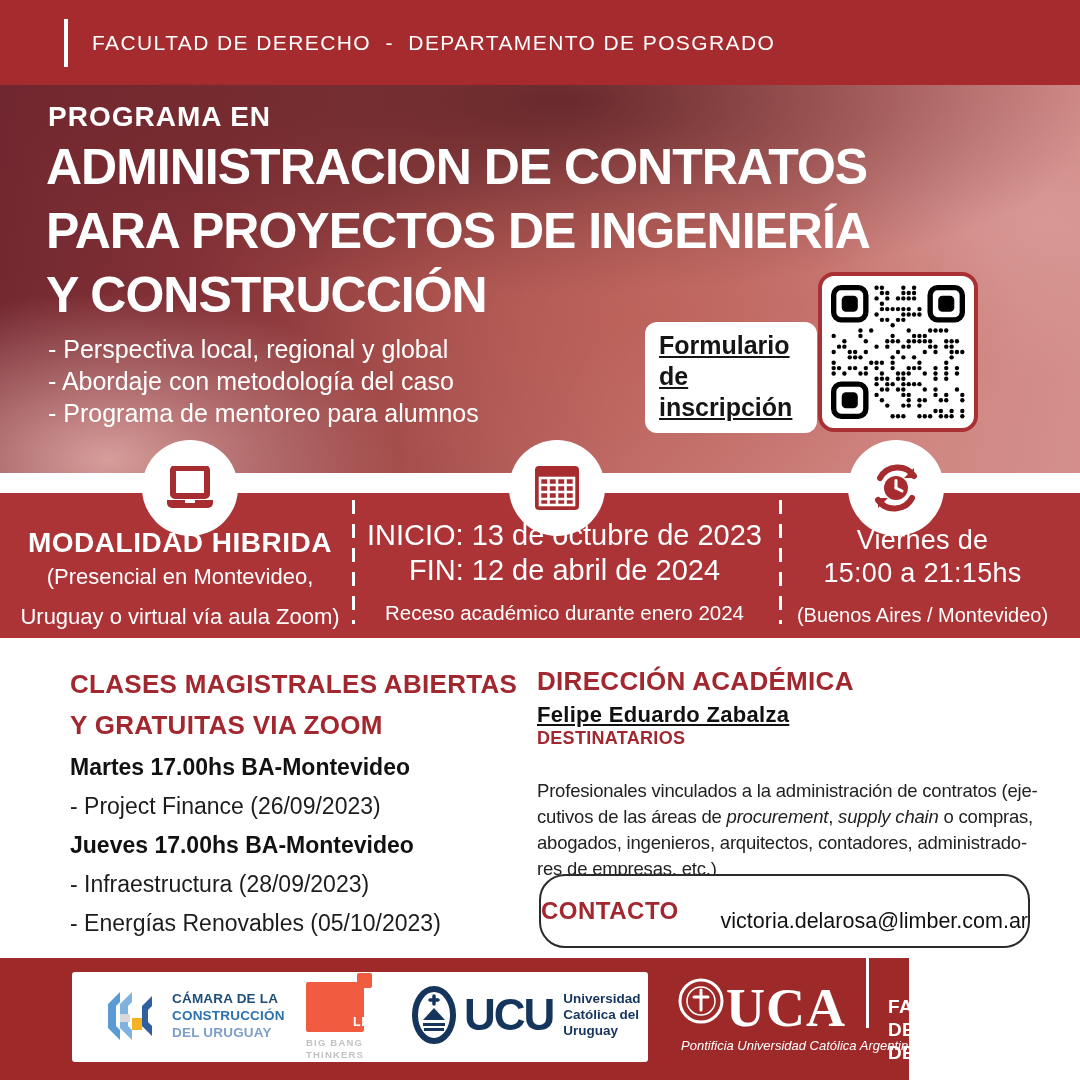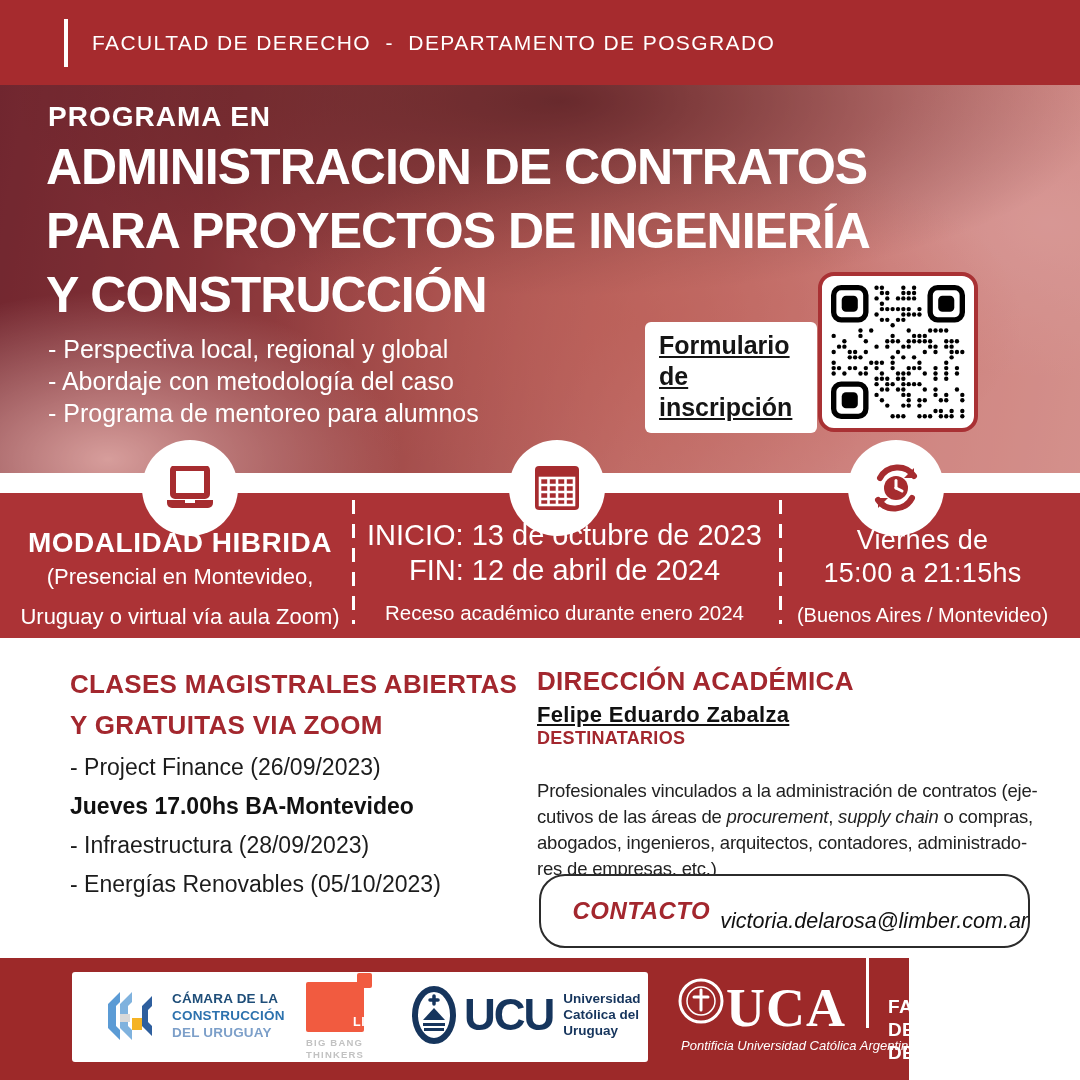--- a/index.html
+++ b/index.html
@@ -19,21 +19,21 @@
       radial-gradient(520px 250px at 60% 58%, rgba(196,112,99,0.55), rgba(196,112,99,0) 72%),
       radial-gradient(760px 270px at 52% 4%, rgba(49,21,27,0.78), rgba(49,21,27,0) 72%),
       radial-gradient(340px 220px at 97% 34%, rgba(238,201,196,0.85), rgba(238,201,196,0) 70%),
       linear-gradient(100deg,#5a2530 0%,#74343a 20%,#a35c58 40%,#cd8a81 60%,#e0a9a2 80%,#e8bcb4 100%);}
   .hero::after{content:"";position:absolute;inset:0;background:rgba(167,43,47,0.30);}
   .hero *{position:relative;z-index:2;}
   .hero-kicker{position:absolute;left:48px;top:16px;color:#fff;font-size:28px;font-weight:600;letter-spacing:1px;}
   .hero-title{position:absolute;left:46px;top:50px;color:#fff;font-size:50px;font-weight:800;
     letter-spacing:-1px;line-height:64px;white-space:nowrap;}
   .hero-bullets{position:absolute;left:48px;top:248px;color:#fff;font-size:25px;font-weight:500;line-height:32px;}
-  .form-box{position:absolute;left:645px;top:237px;width:172px;min-height:66px;background:#fff;border-radius:6px;
+  .form-box{position:absolute;left:645px;top:237px;width:172px;min-height:66px;background:#fff;border-radius:12px;
     padding:8px 10px 10px 14px;box-sizing:border-box;}
   .form-box div{font-size:25px;font-weight:600;color:#151515;text-decoration:underline;line-height:31px;}
   .qr-box{position:absolute;left:818px;top:187px;width:160px;height:160px;background:#fff;
     border:4px solid #A93134;border-radius:16px;box-sizing:border-box;display:flex;align-items:center;justify-content:center;}
 
   
   .stripe{position:absolute;left:0;top:473px;width:1080px;height:20px;background:#fff;z-index:5;}
   .badge{position:absolute;top:440px;width:96px;height:96px;border-radius:50%;background:#fff;z-index:6;
     display:flex;align-items:center;justify-content:center;}
   .badge svg{display:block;}
@@ -62,21 +62,21 @@
   .class-item{font-size:23px;line-height:39px;color:#1c1c1c;font-weight:400;}
   .class-item.bold{font-weight:700;color:#111;}
   .dir-heading{position:absolute;left:537px;top:666px;color:#A3272E;font-size:26px;font-weight:800;letter-spacing:.3px;}
   .dir-name{position:absolute;left:537px;top:702px;font-size:22px;font-weight:700;color:#111;
     text-decoration:underline;letter-spacing:.3px;}
   .dest-heading{position:absolute;left:537px;top:728px;color:#A3272E;font-size:18px;font-weight:800;letter-spacing:.3px;}
   .audience{position:absolute;left:537px;top:778px;}
   .aud-line{font-size:18.5px;line-height:26px;color:#222;letter-spacing:-0.2px;white-space:nowrap;}
   .aud-line .it{font-style:italic;}
   .contact-box{position:absolute;left:539px;top:874px;width:491px;height:74px;border:2.5px solid #2b2b2b;
-    border-radius:26px;box-sizing:border-box;display:flex;align-items:center;justify-content:flex-end;gap:10px;background:#fff;font-style:italic;}
+    border-radius:26px;box-sizing:border-box;display:flex;align-items:center;justify-content:space-between;gap:10px;background:#fff;}
   .contact-label{color:#A3272E;font-size:24px;font-weight:800;letter-spacing:.5px;}
   .contact-email{color:#111;font-size:21.5px;font-weight:500;margin-top:20px;}
 
   
   .footer{position:absolute;left:0;top:958px;width:909px;height:122px;background:#9D2929;}
   .logo-box{position:absolute;left:72px;top:14px;width:576px;height:90px;background:#fff;border-radius:3px;}
   .camara-text{position:absolute;left:100px;top:18px;line-height:17px;font-weight:700;font-size:13.5px;letter-spacing:.2px;}
   .camara-text .c1{color:#1F4E79;} .camara-text .c2{color:#2D72AE;} .camara-text .c3{color:#7C9FC9;font-weight:600;}
   .limber{position:absolute;left:234px;top:10px;width:62px;}
   .limber-sq{position:relative;width:58px;height:50px;background:#F15B40;border-radius:2px;}
@@ -351,20 +351,21 @@
       <div class="l2">15:00 a 21:15hs</div>
       <div class="l3">(Buenos Aires / Montevideo)</div>
     </div>
   </div>
 
   <div class="classes-heading">
     <div>CLASES MAGISTRALES ABIERTAS</div>
     <div>Y GRATUITAS VIA ZOOM</div>
   </div>
   <div class="classes-list">
+      <div class="class-item bold">Martes 17.00hs BA-Montevideo</div>
       <div class="class-item">- Project Finance (26/09/2023)</div>
       <div class="class-item bold">Jueves 17.00hs BA-Montevideo</div>
       <div class="class-item">- Infraestructura (28/09/2023)</div>
       <div class="class-item">- Energías Renovables (05/10/2023)</div>
     </div>
 
   <div class="dir-heading">DIRECCIÓN ACADÉMICA</div>
   <div class="dir-name">Felipe Eduardo Zabalza</div>
   <div class="dest-heading">DESTINATARIOS</div>
   <div class="audience">

